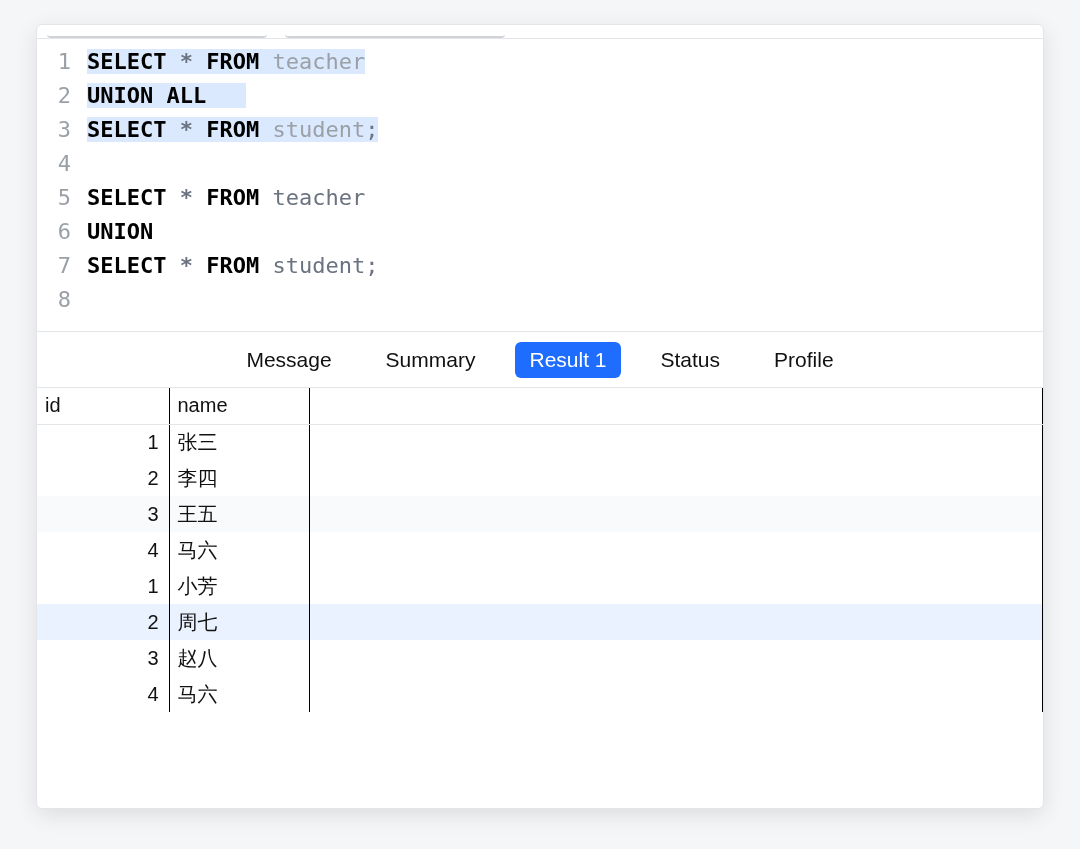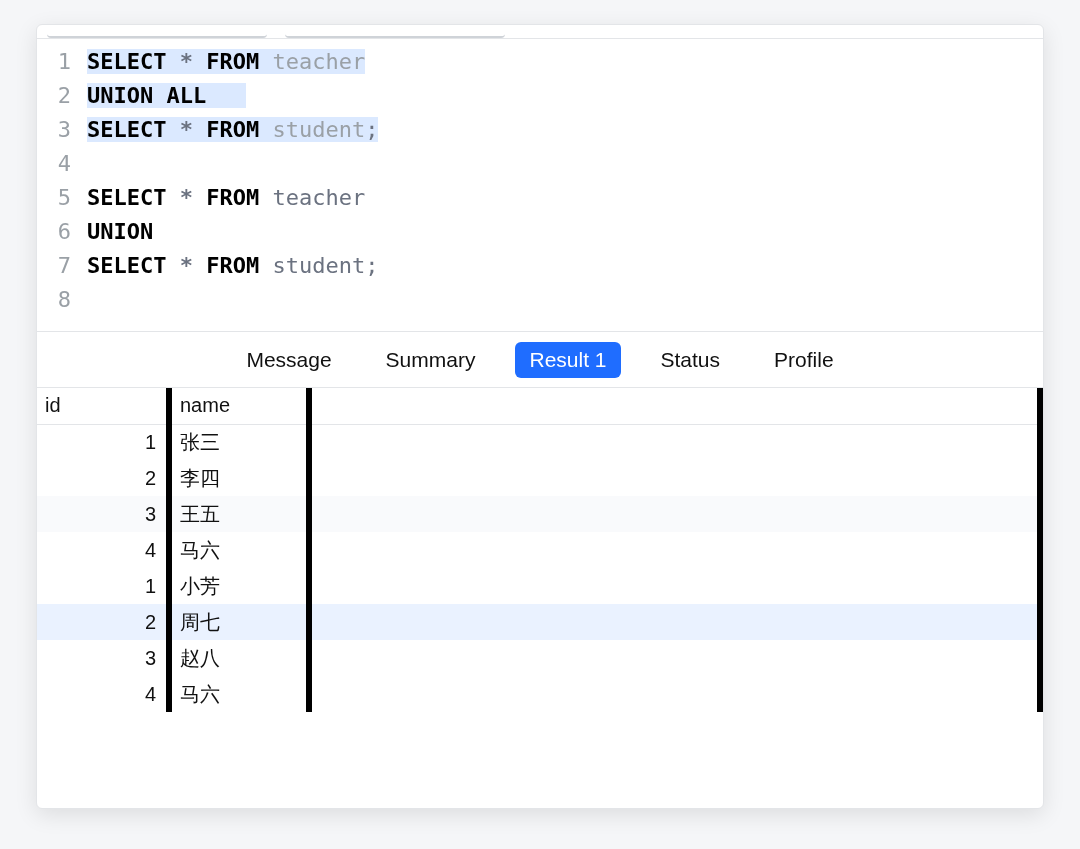--- a/index.html
+++ b/index.html
@@ -84,21 +84,21 @@
     flex: 1;
     overflow: hidden;
     font-size: 20px;
     color: #111;
   }
   .grid table {
     border-collapse: collapse;
     width: 100%;
   }
   .grid th, .grid td {
-    border-right: 6px solid #000000;
+    border-right: 1px solid #000000;
     height: 36px;
     padding: 0 8px;
     text-align: left;
     font-weight: 400;
   }
   .grid thead th {
     border-bottom: 1px solid #e3e5e8;
     background: #fff;
   }
   .grid col.c-id   { width: 132px; }

